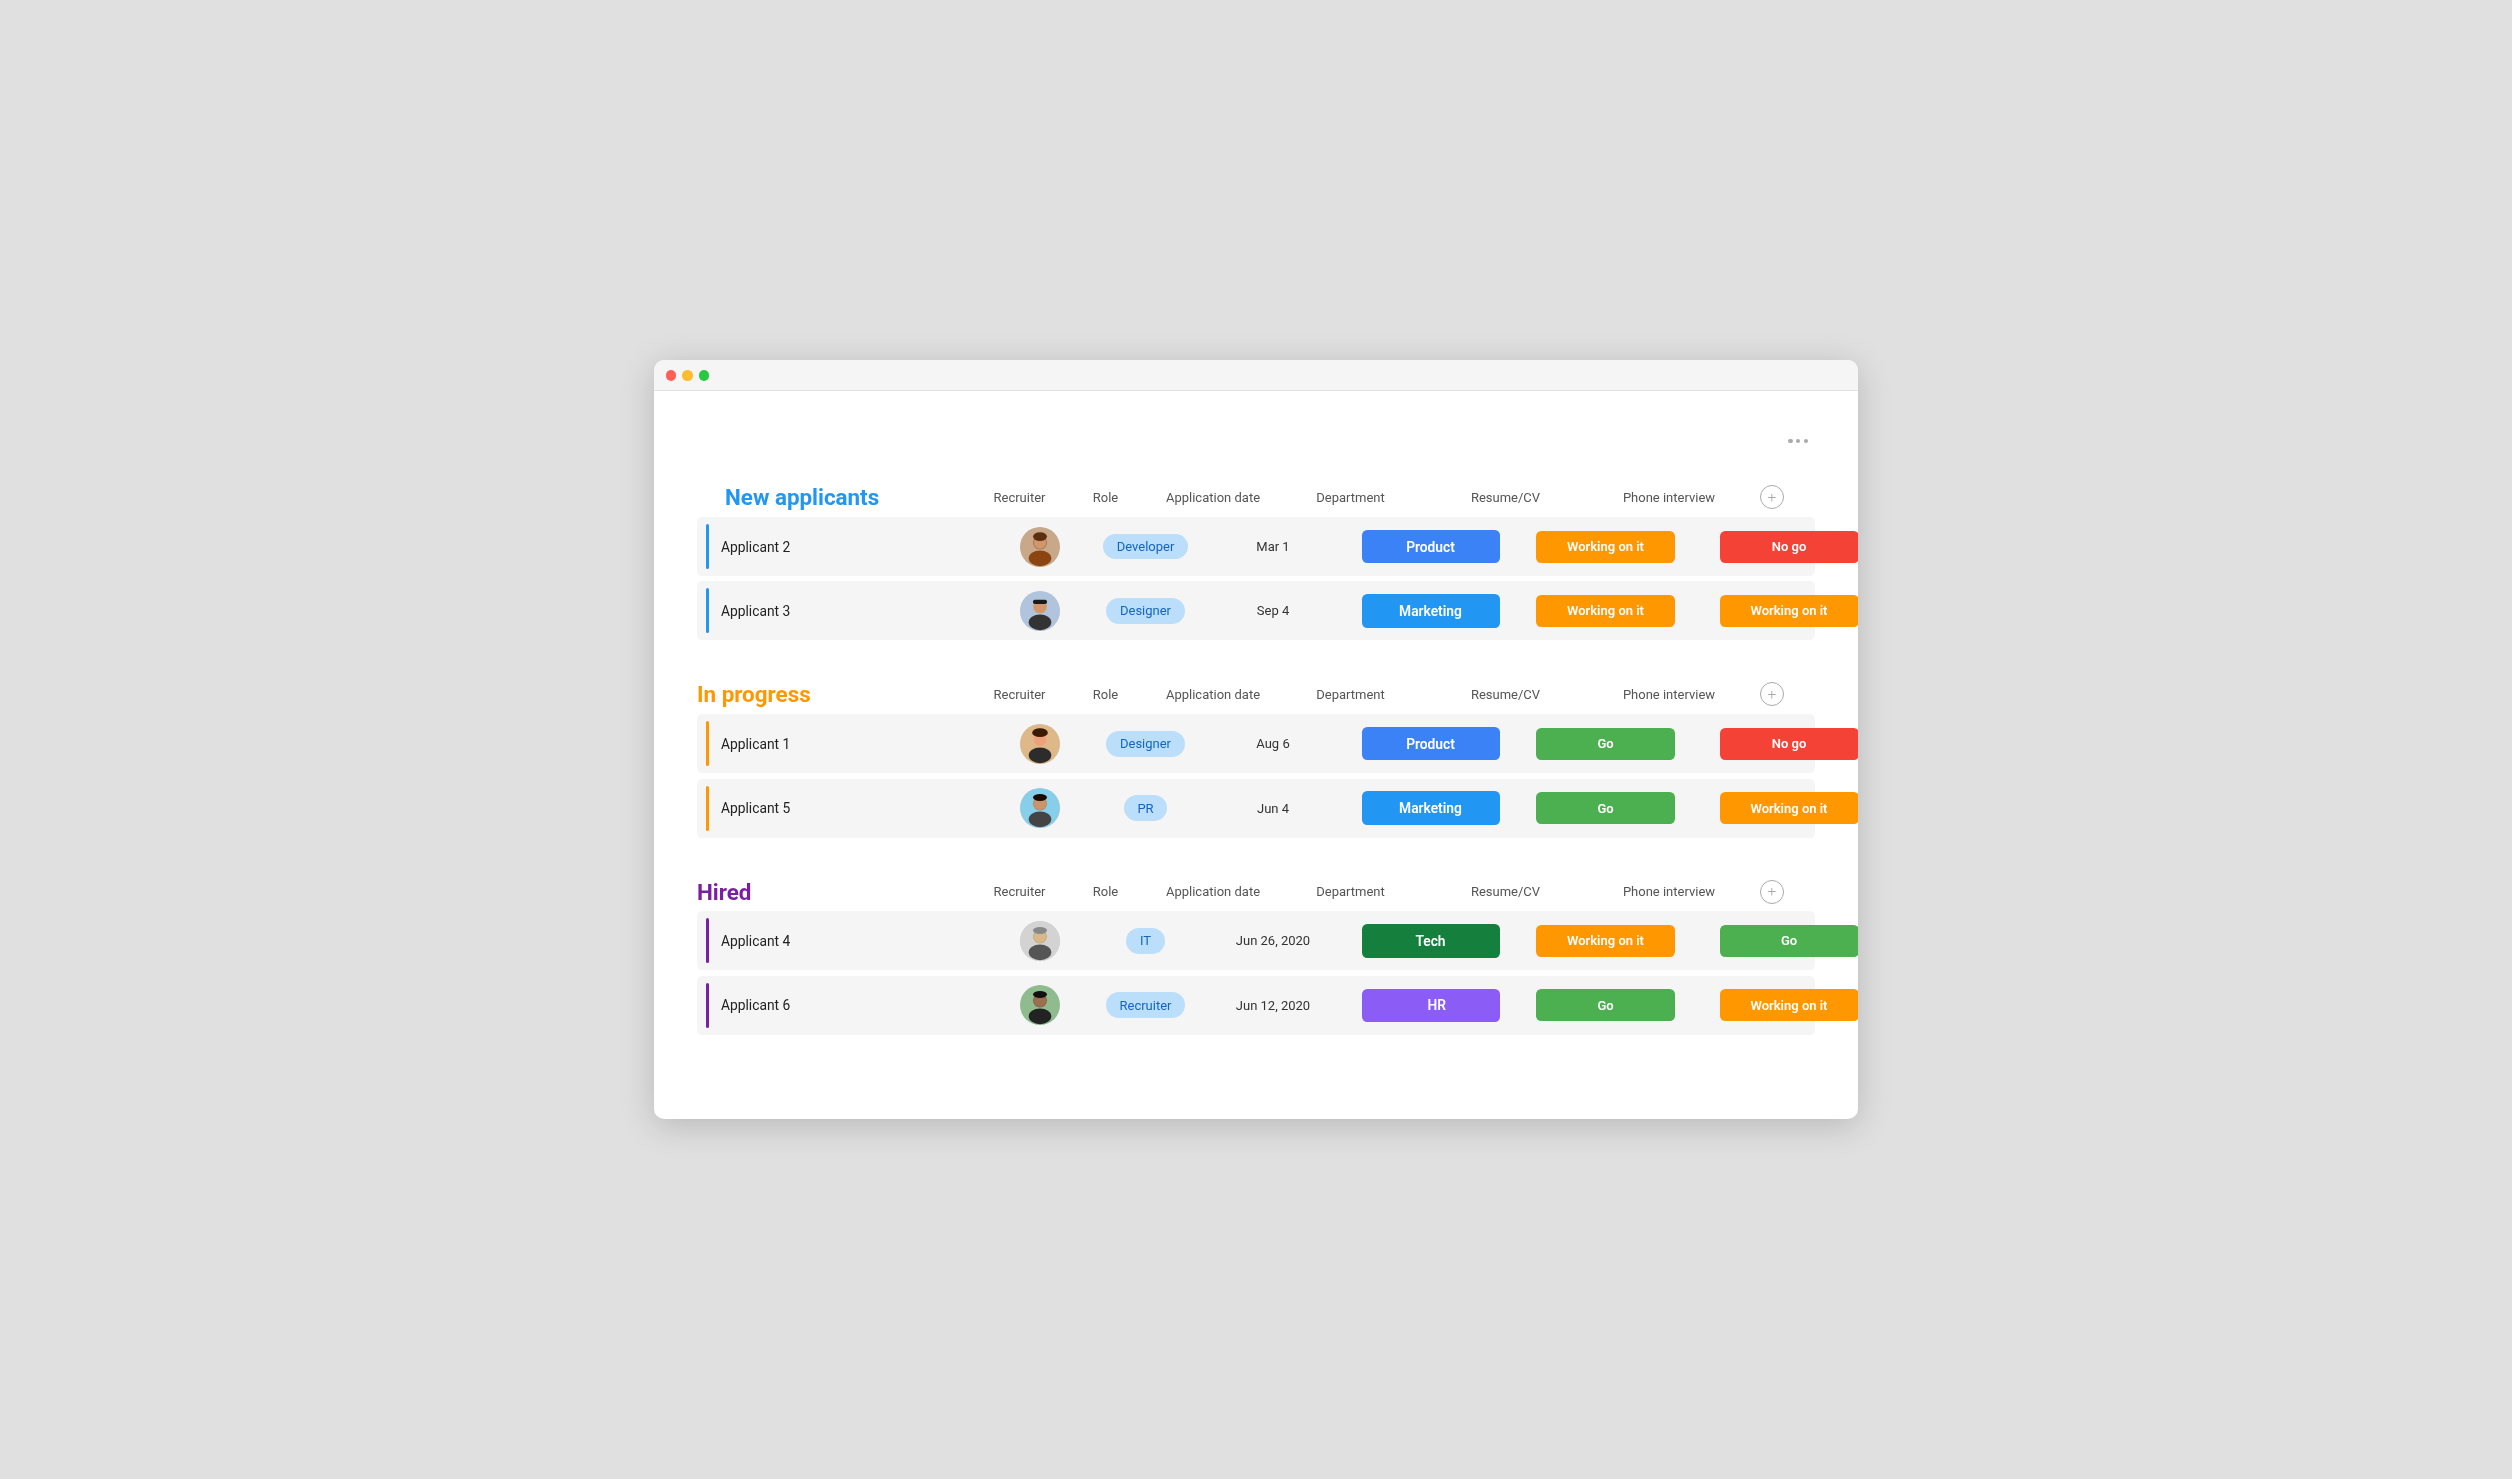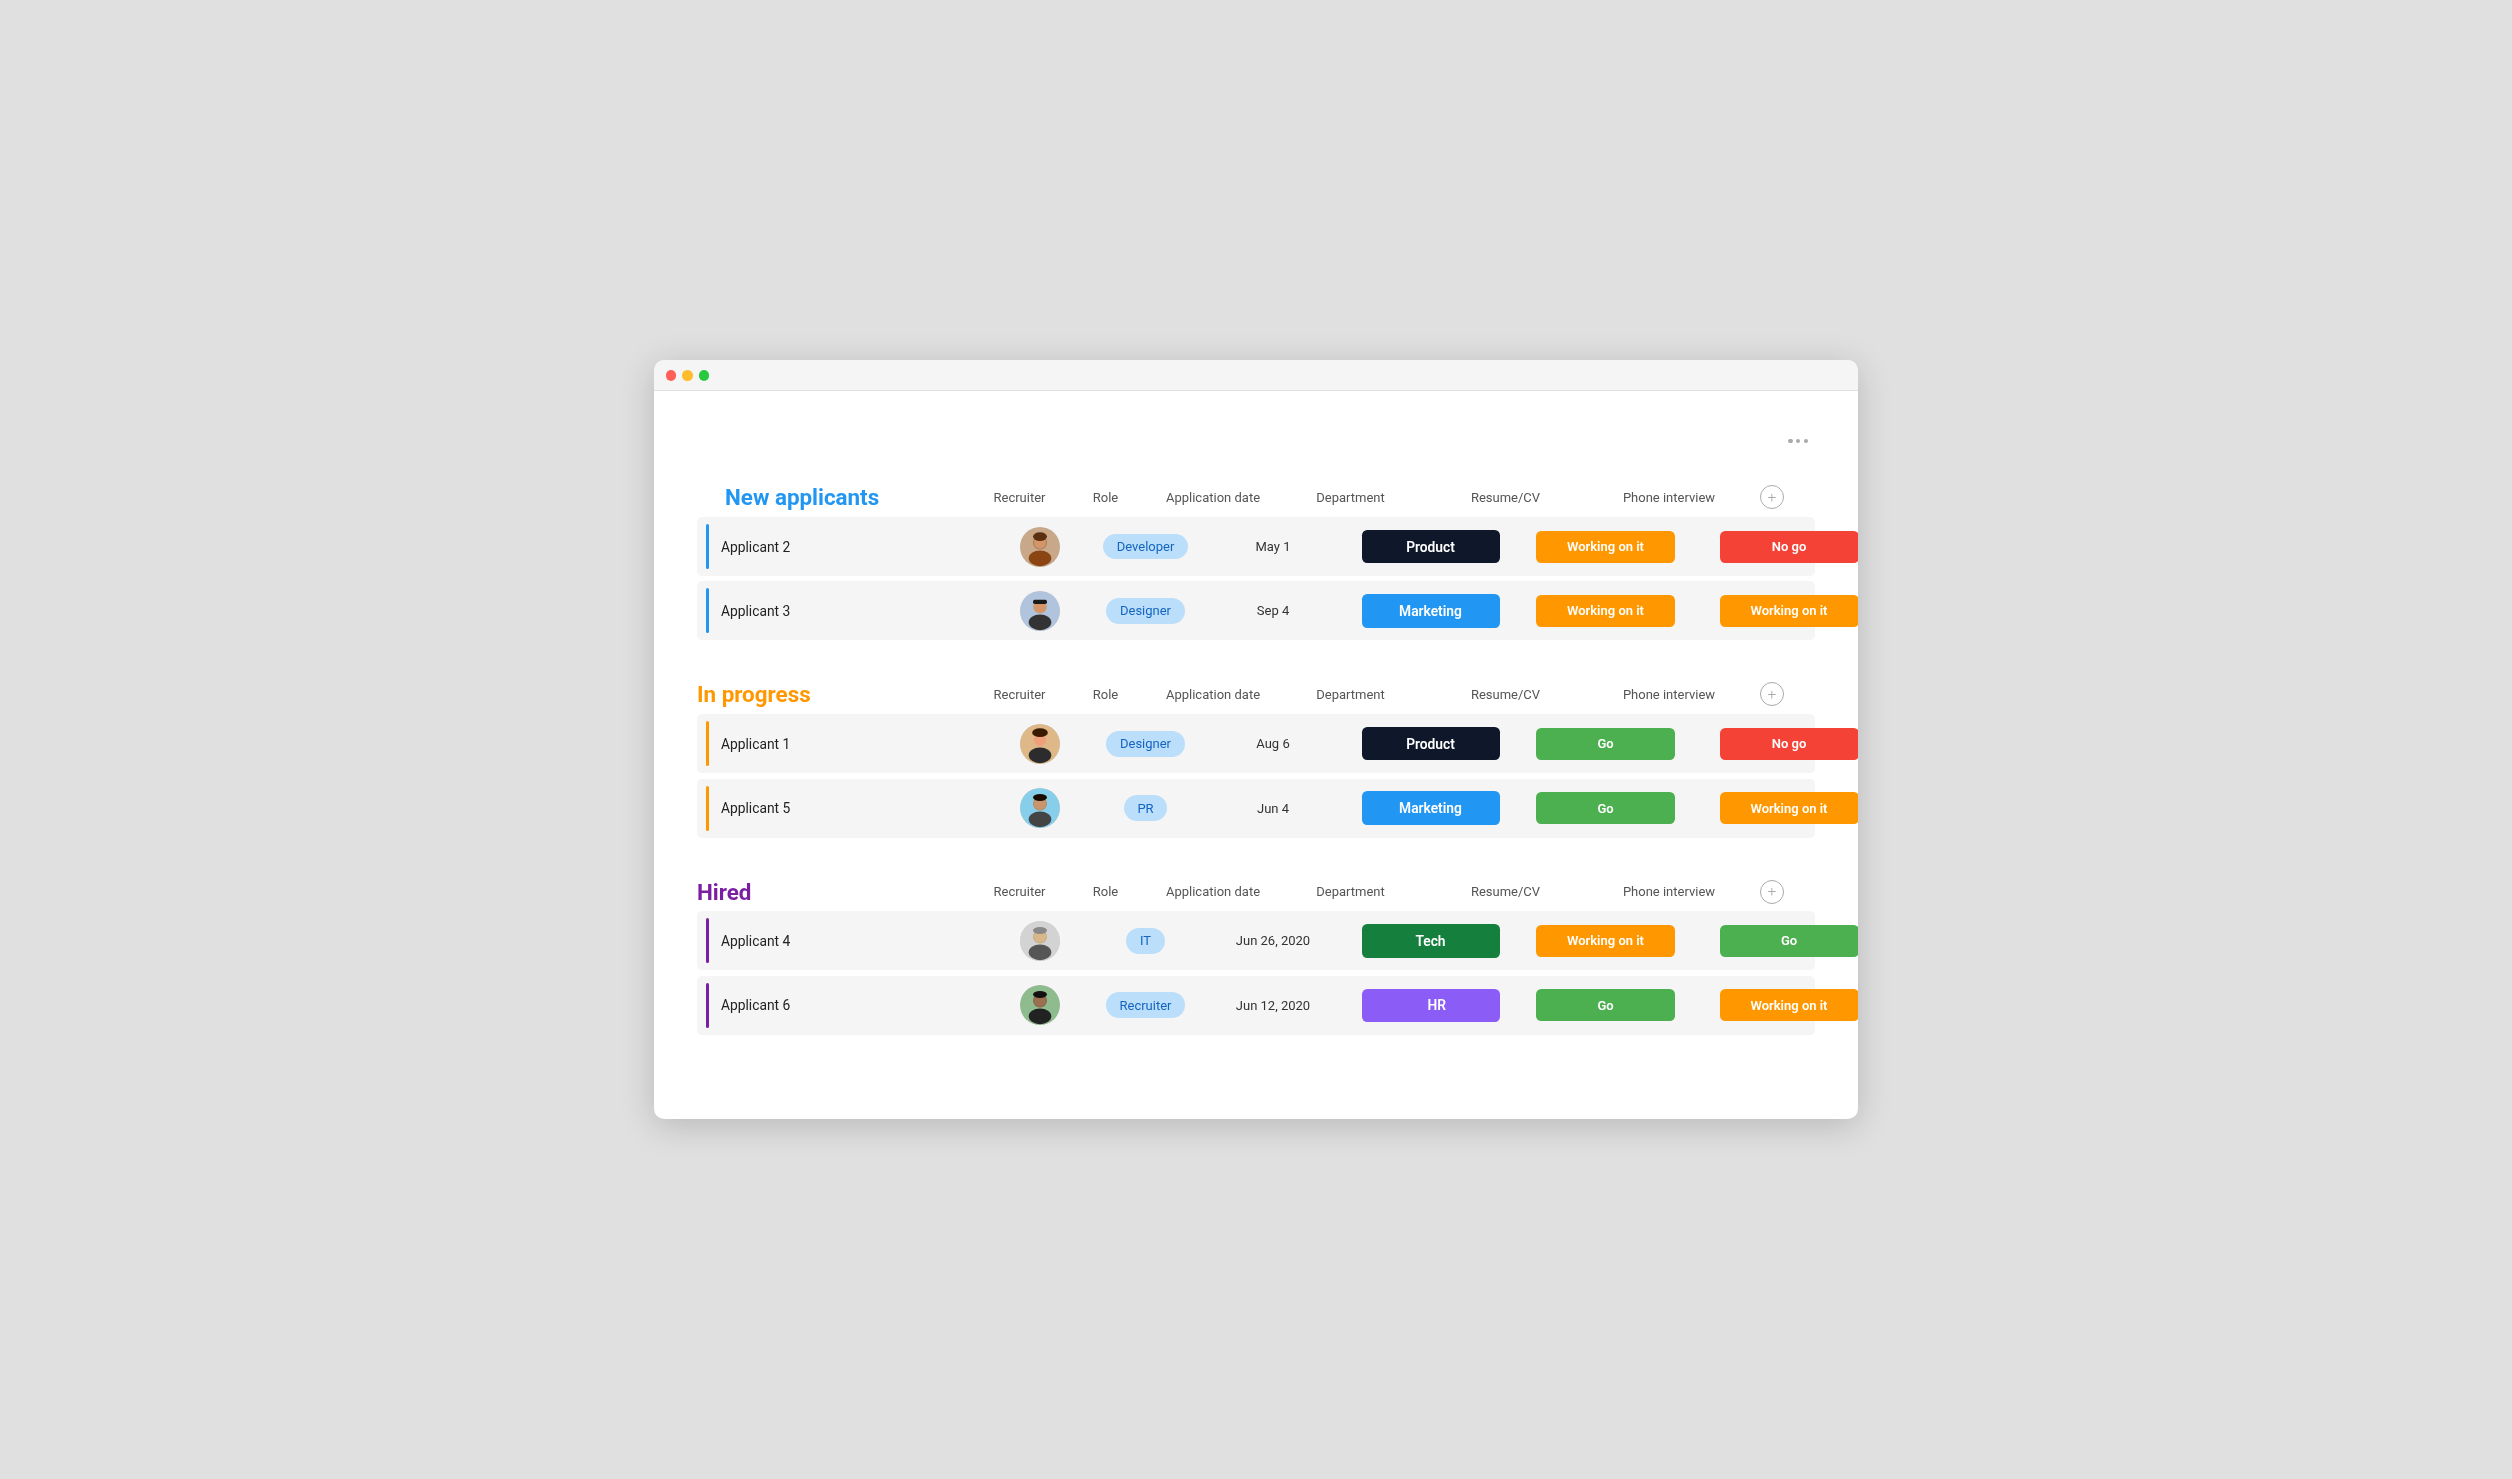--- a/index.html
+++ b/index.html
@@ -179,21 +179,21 @@
     .dept-badge {
       border-radius: 5.2px;
       padding: 8.6px 15.5px;
       font-size: 13.8px;
       font-weight: 600;
       color: #fff;
       text-align: center;
       width: 138px;
     }
 
-    .dept-product { background: #0f172a; }
+    .dept-product { background: #3b82f6; }
     .dept-marketing { background: #2196F3; }
     .dept-tech { background: #15803d; }
     .dept-hr { background: #8b5cf6; padding-left: 28px; }
 
     .status-cell {
       display: flex;
       justify-content: center;
     }
 
     .status-badge {
@@ -279,21 +279,21 @@
     <circle cx="23" cy="18" r="8" fill="#a07850"></circle>
     <ellipse cx="23" cy="36" rx="13" ry="9" fill="#8B4513"></ellipse>
     <circle cx="23" cy="18" r="7" fill="#d4956a"></circle>
     <ellipse cx="23" cy="11" rx="8" ry="5" fill="#5a3010"></ellipse>
   </svg>
               </div>
             </div>
             <div class="role-cell">
               <span class="role-badge">Developer</span>
             </div>
-            <div class="date-cell">May 1</div>
+            <div class="date-cell">Mar 1</div>
             <div class="dept-cell">
               <div class="dept-badge dept-product">Product</div>
             </div>
             <div class="status-cell">
               <div class="status-badge status-working">Working on it</div>
             </div>
             <div class="status-cell">
               <div class="status-badge status-nogo">No go</div>
             </div>
             <div></div>

